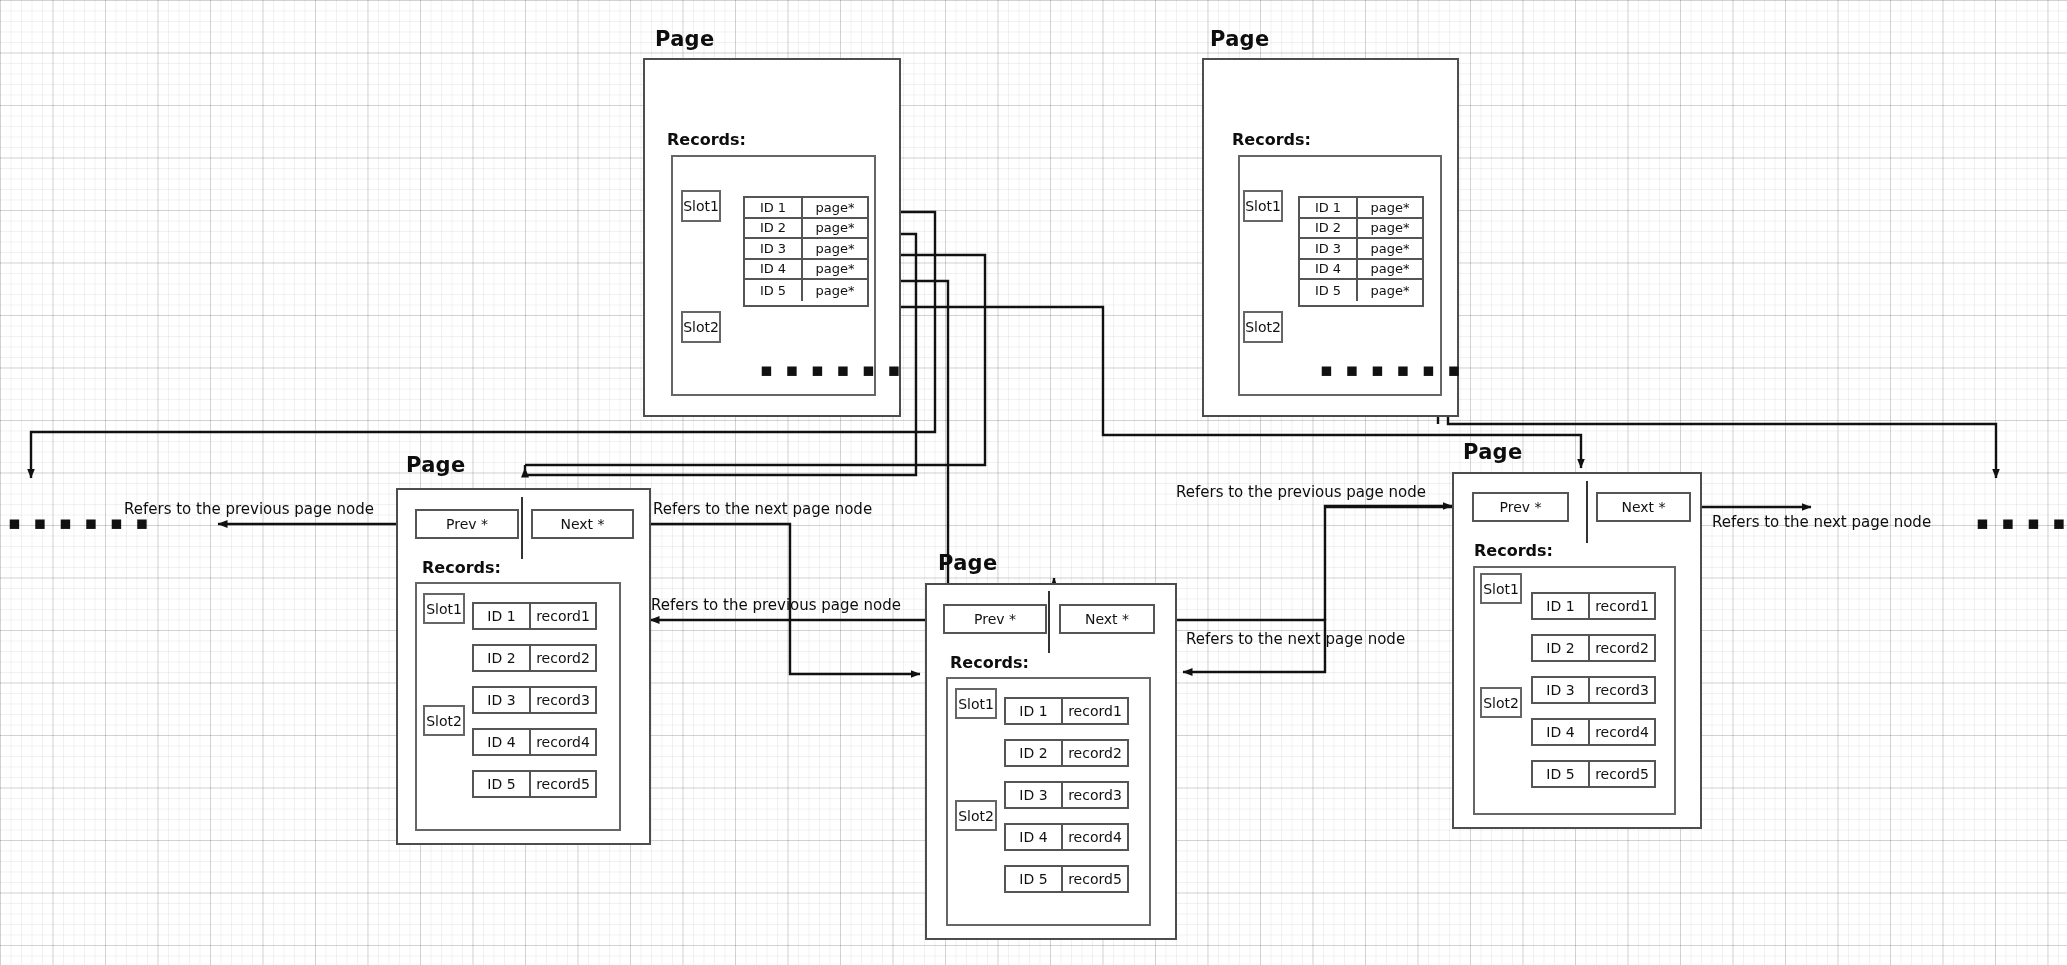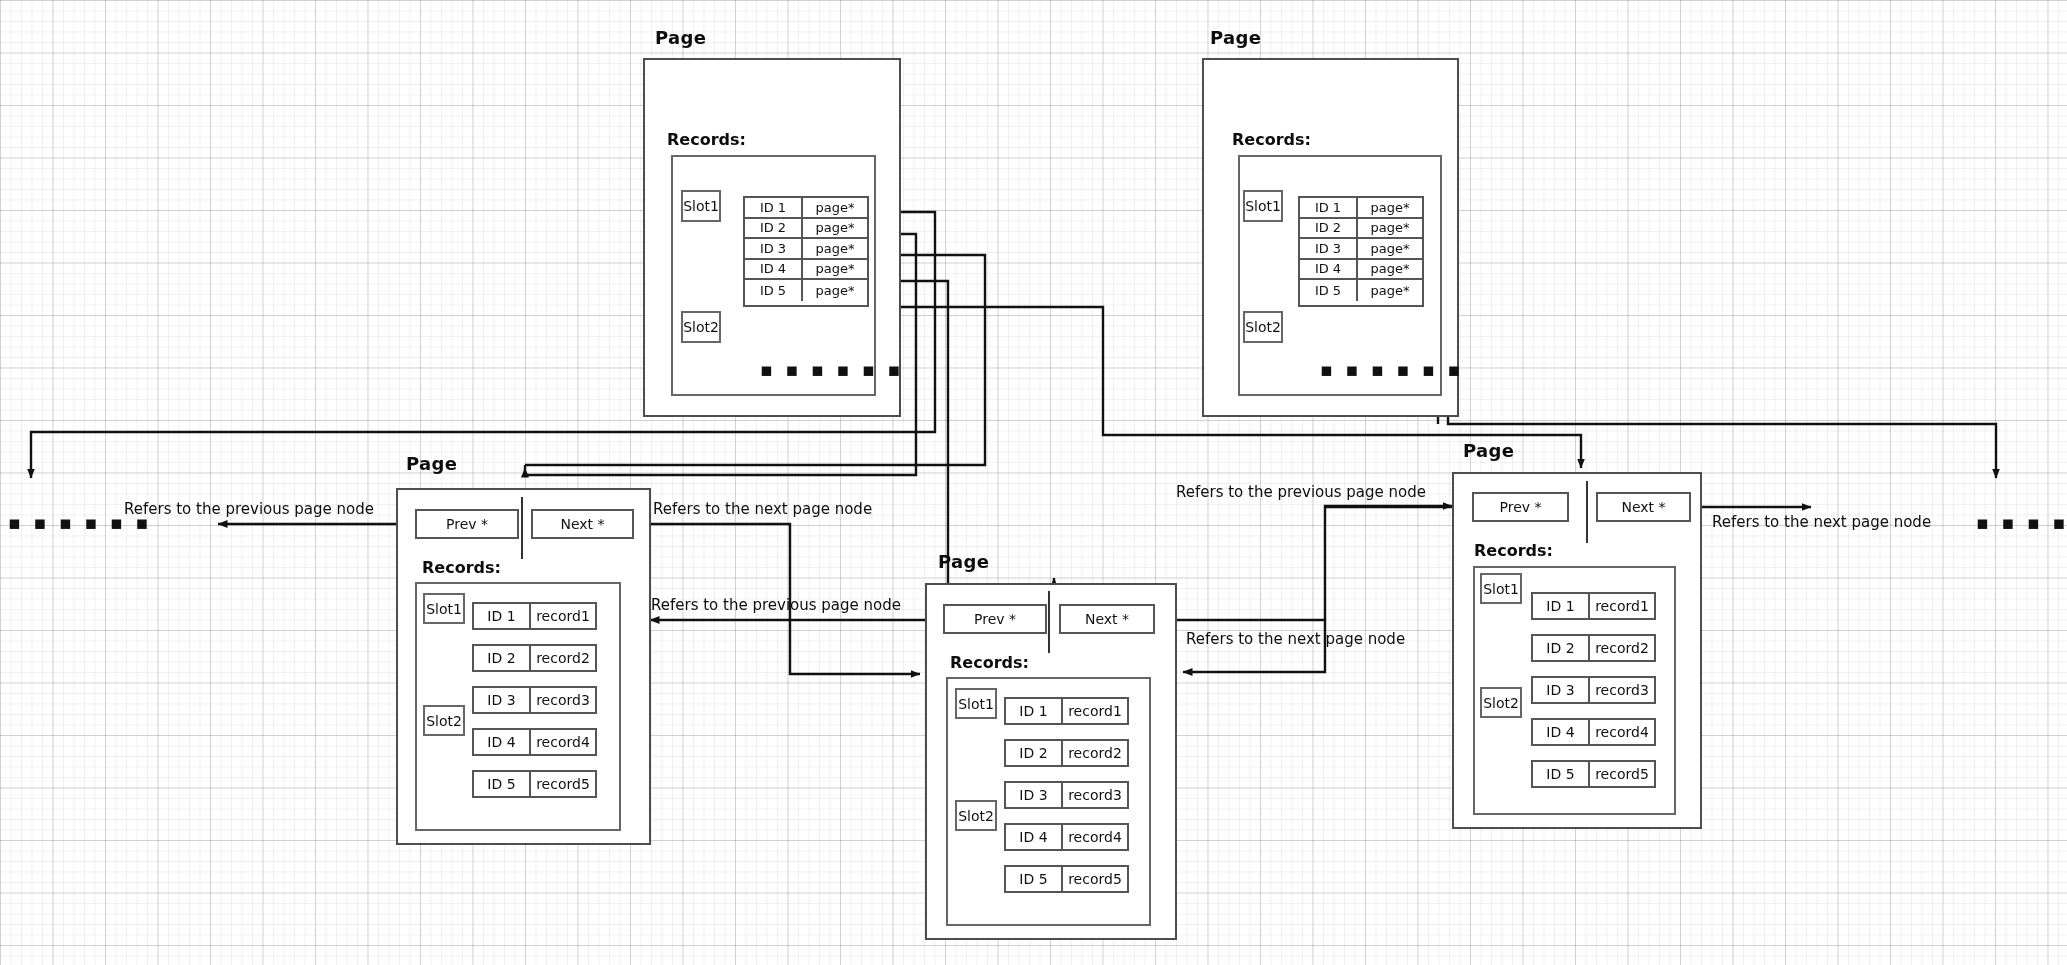--- a/index.html
+++ b/index.html
@@ -27,21 +27,21 @@
     left: 0; top: 0;
     width: 2067px;
     height: 965px;
     pointer-events: none;
   }
   .page-group { position: absolute; }
   .page-title {
     position: absolute;
     font-family: "DejaVu Sans", sans-serif;
     font-weight: bold;
-    font-size: 18px;
+    font-size: 21px;
     color: #0d0d0d;
     letter-spacing: 0.3px;
     white-space: nowrap;
   }
   .page-box {
     position: absolute;
     box-sizing: border-box;
     border: 2px solid #4d4d4d;
     background: #ffffff;
   }

